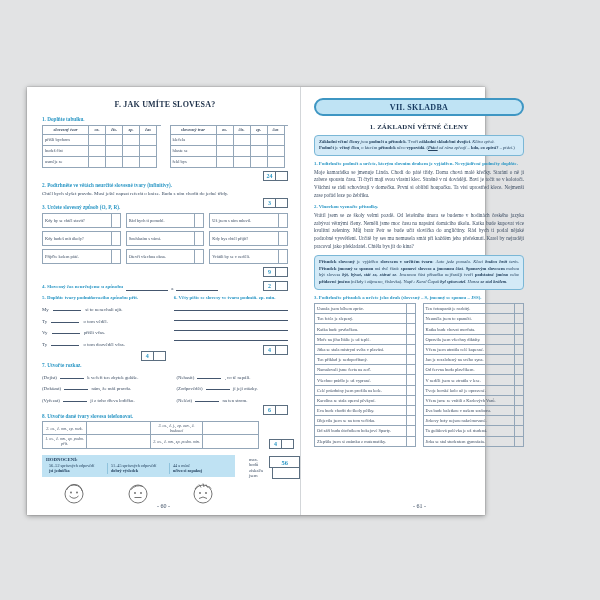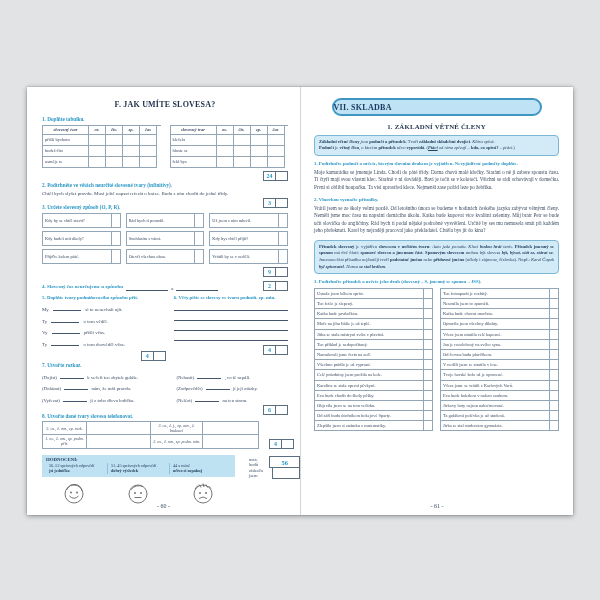--- a/index.html
+++ b/index.html
@@ -1,18 +1,18 @@
 <!DOCTYPE html>
 <html><head>
 <meta charset="utf-8">
 <style>
   html,body{margin:0;padding:0;width:600px;height:600px;overflow:hidden;
     font-family:"Liberation Serif","DejaVu Serif",serif;}
   .canvas{position:relative;width:600px;height:600px;background:#e2e3e4;}
-  .spread{position:absolute;left:27px;top:87px;width:546px;height:428px;background:#ffffff;
+  .spread{position:absolute;left:27px;top:87px;width:458px;height:428px;background:#ffffff;
     box-shadow:0 1px 5px rgba(0,0,0,.38),0 0 1px rgba(0,0,0,.4);display:flex;}
   .page{width:273px;height:428px;position:relative;box-sizing:border-box;}
   .pageL{padding:13px 12px 0 15px;}
   .pageR{padding:9px 14px 0 13px;border-left:1px solid #d3d6d9;}
   .pageno{position:absolute;bottom:6px;left:0;width:100%;text-align:center;
     font-size:6px;color:#3c4d63;}
   .slabel{color:#2b97c5;font-weight:bold;font-size:5.2px;line-height:1.25;}
   .blank{display:inline-block;border-bottom:1px solid #44566e;height:4px;vertical-align:baseline;}
   .score{display:flex;}
   .score .sc{width:13px;height:10px;border:1px solid #5b6e80;box-sizing:border-box;
@@ -56,21 +56,21 @@
   .maxblock{margin-left:14px;margin-top:1px;}
   .maxrow{display:flex;align-items:center;justify-content:flex-end;}
   .maxlab{font-size:4.6px;color:#3c4d63;margin-right:3px;}
   .maxbox{width:34px;height:12px;border:1px solid #5b6e80;box-sizing:border-box;background:#fff;
     text-align:center;line-height:11px;font-size:6.5px;font-weight:bold;color:#2b97c5;}
   .maxrow+.maxrow .maxbox{margin-top:-1px;}
   .faces{width:193px;display:flex;justify-content:space-around;margin-top:3px;}
 
   
   .chapterbox{width:206px;margin:2px auto 0 auto;background:#bfe3f4;border:2px solid #3e96c3;
-    border-radius:10px;text-align:left;font-weight:bold;font-size:8px;color:#16395f;
+    border-radius:10px;text-align:center;font-weight:bold;font-size:8px;color:#16395f;
     padding:2.5px 0;letter-spacing:.3px;}
   .subtitle{text-align:center;font-weight:bold;font-size:6.8px;color:#1d3049;margin-top:7px;letter-spacing:.2px;}
   .infobox{background:#d3eaf7;border:1px solid #7ab7d6;border-radius:4px;
     padding:2.5px 4px;margin-top:5px;font-size:4.55px;color:#23405e;line-height:1.5;}
   .rlabel{margin-top:5px;font-size:4.8px;}
   .rpar{font-size:5.1px;color:#3c4d63;text-align:justify;line-height:1.5;margin-top:2px;}
   .stables{display:flex;gap:7px;margin-top:2.5px;}
   .t3{flex:1;display:grid;grid-template-columns:1fr 9px;border-top:1px solid #93a6b8;border-left:1px solid #93a6b8;}
   .t3>div{border-right:1px solid #93a6b8;border-bottom:1px solid #93a6b8;box-sizing:border-box;}
   .tsent{font-size:4.45px;color:#3c4d63;padding:1px 2px;min-height:10.2px;display:flex;align-items:center;

